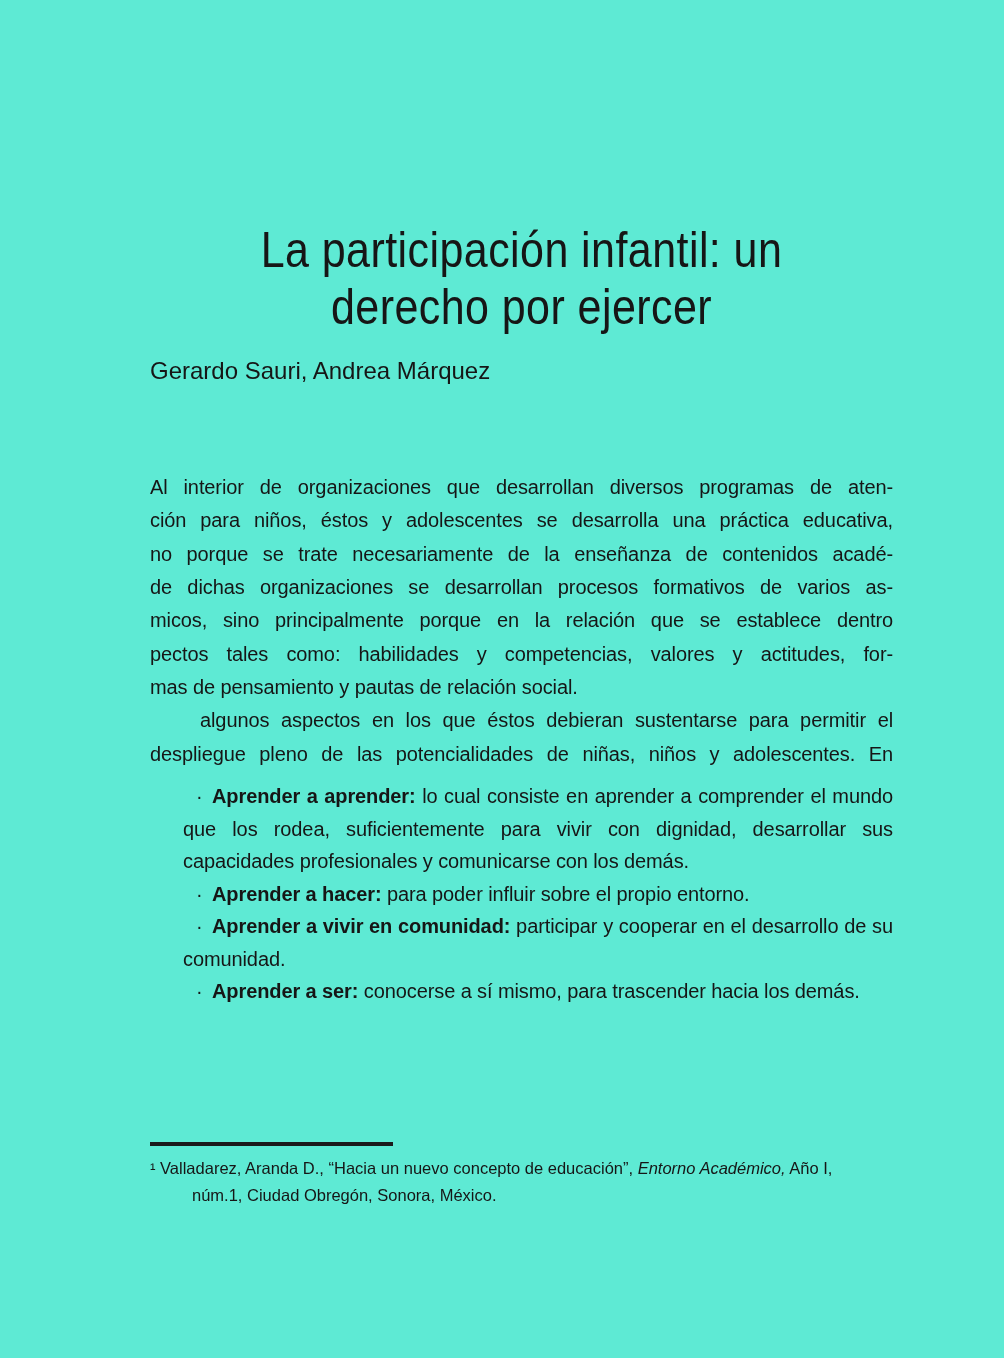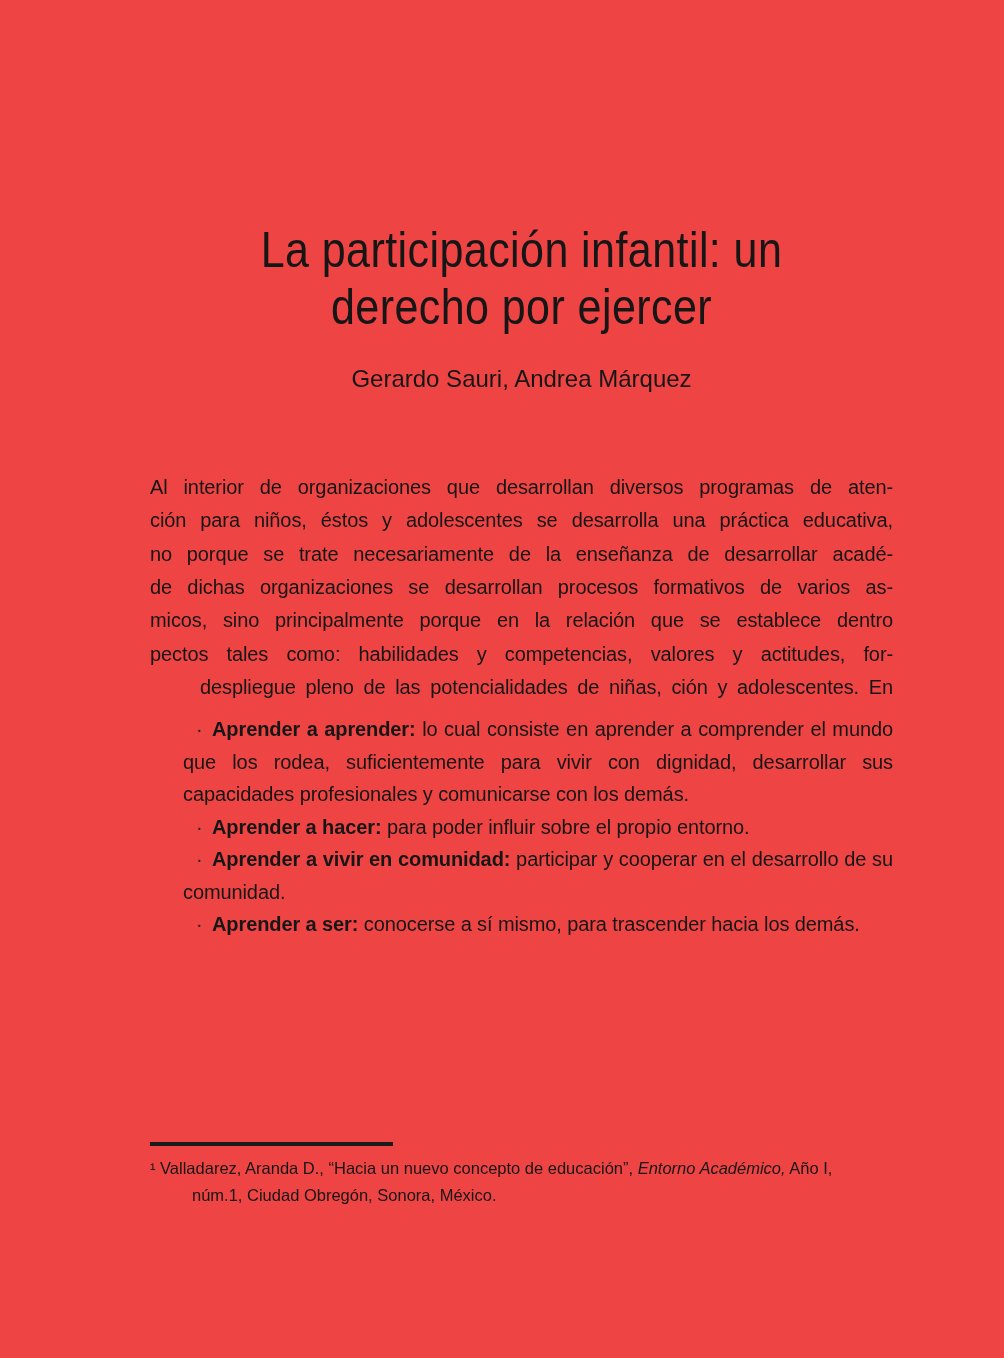--- a/index.html
+++ b/index.html
@@ -1,39 +1,39 @@
 <!DOCTYPE html>
 <html><head>
 <meta charset="utf-8">
 <style>
   html,body{margin:0;padding:0;background:#ffffff;}
   .page{
     position:relative;
     width:1004px;height:1358px;
-    background:#ef4444;
+    background:#5eead4;
     font-family:"Liberation Sans","DejaVu Sans",sans-serif;
     color:#161616;
     overflow:hidden;
   }
   .content{position:absolute;left:150px;top:0;width:743px;height:1358px;}
 
   
   .title{
     position:absolute;top:222px;left:0;width:743px;margin:0;
     font-size:50px;line-height:57px;font-weight:400;
     text-align:center;
     transform:scaleX(0.86);transform-origin:50% 50%;
     letter-spacing:0.5px;
   }
   .tline{display:block;}
 
   
   .authors{
-    position:absolute;top:364px;left:0;width:743px;
-    font-size:24px;line-height:30px;text-align:center;
+    position:absolute;top:356px;left:0;width:743px;
+    font-size:24px;line-height:30px;
   }
 
   
   .body-text{
     position:absolute;top:471px;left:0;width:743px;
     font-size:20px;line-height:33.35px;
     letter-spacing:-0.1px;
   }
   .jline{
     text-align:justify;
@@ -80,27 +80,29 @@
       <span class="tline">La participación infantil: un</span>
       <span class="tline">derecho por ejercer</span>
     </h1>
 
     <div class="authors">Gerardo Sauri, Andrea Márquez</div>
 
     <div class="body-text">
       <div class="para">
           <div class="jline">Al interior de organizaciones que desarrollan diversos programas de aten-</div>
           <div class="jline">ción para niños, éstos y adolescentes se desarrolla una práctica educativa,</div>
-          <div class="jline">no porque se trate necesariamente de la enseñanza de desarrollar acadé-</div>
+          <div class="jline">no porque se trate necesariamente de la enseñanza de contenidos acadé-</div>
           <div class="jline">de dichas organizaciones se desarrollan procesos formativos de varios as-</div>
           <div class="jline">micos, sino principalmente porque en la relación que se establece dentro</div>
           <div class="jline">pectos tales como: habilidades y competencias, valores y actitudes, for-</div>
+          <div class="jline jl-last">mas de pensamiento y pautas de relación social.</div>
         </div>
       <div class="para indent-first">
-          <div class="jline">despliegue pleno de las potencialidades de niñas, ción y adolescentes. En</div>
+          <div class="jline">algunos aspectos en los que éstos debieran sustentarse para permitir el</div>
+          <div class="jline">despliegue pleno de las potencialidades de niñas, niños y adolescentes. En</div>
         </div>
 
       <div class="bullets">
         <div class="bullet-item">
           <span class="bullet-dot">·</span>
           <b>Aprender a aprender:</b>
           <span>lo cual consiste en aprender a comprender el mundo que los rodea, suficientemente para vivir con dignidad, desarrollar sus capacidades profesionales y comunicarse con los demás.</span>
         </div>
         <div class="bullet-item">
           <span class="bullet-dot">·</span>

